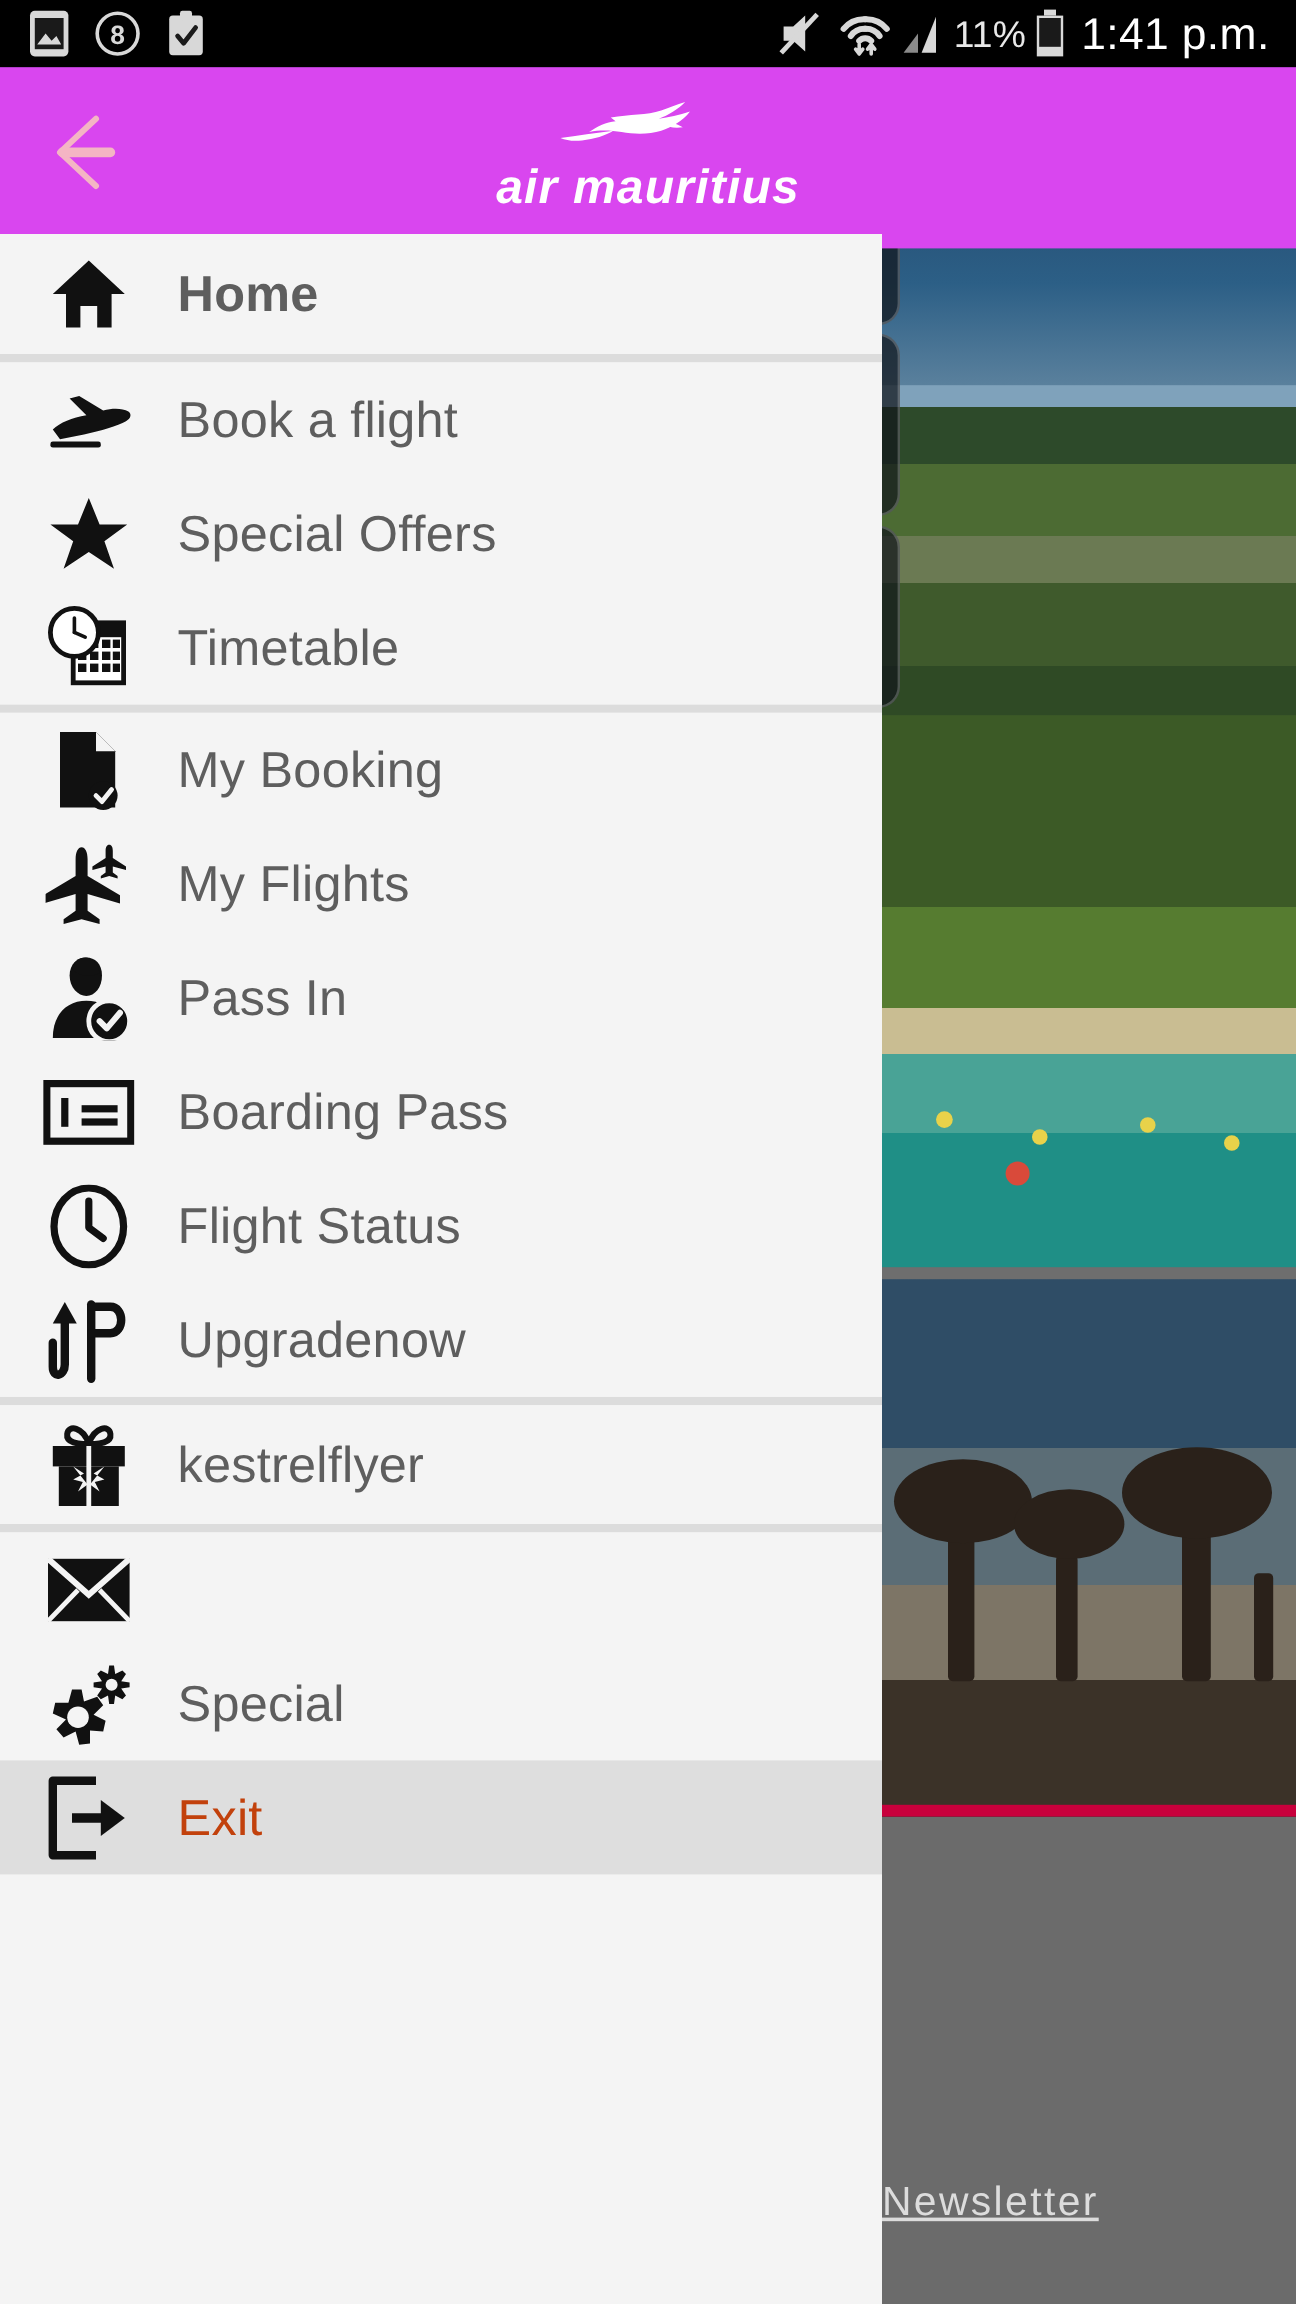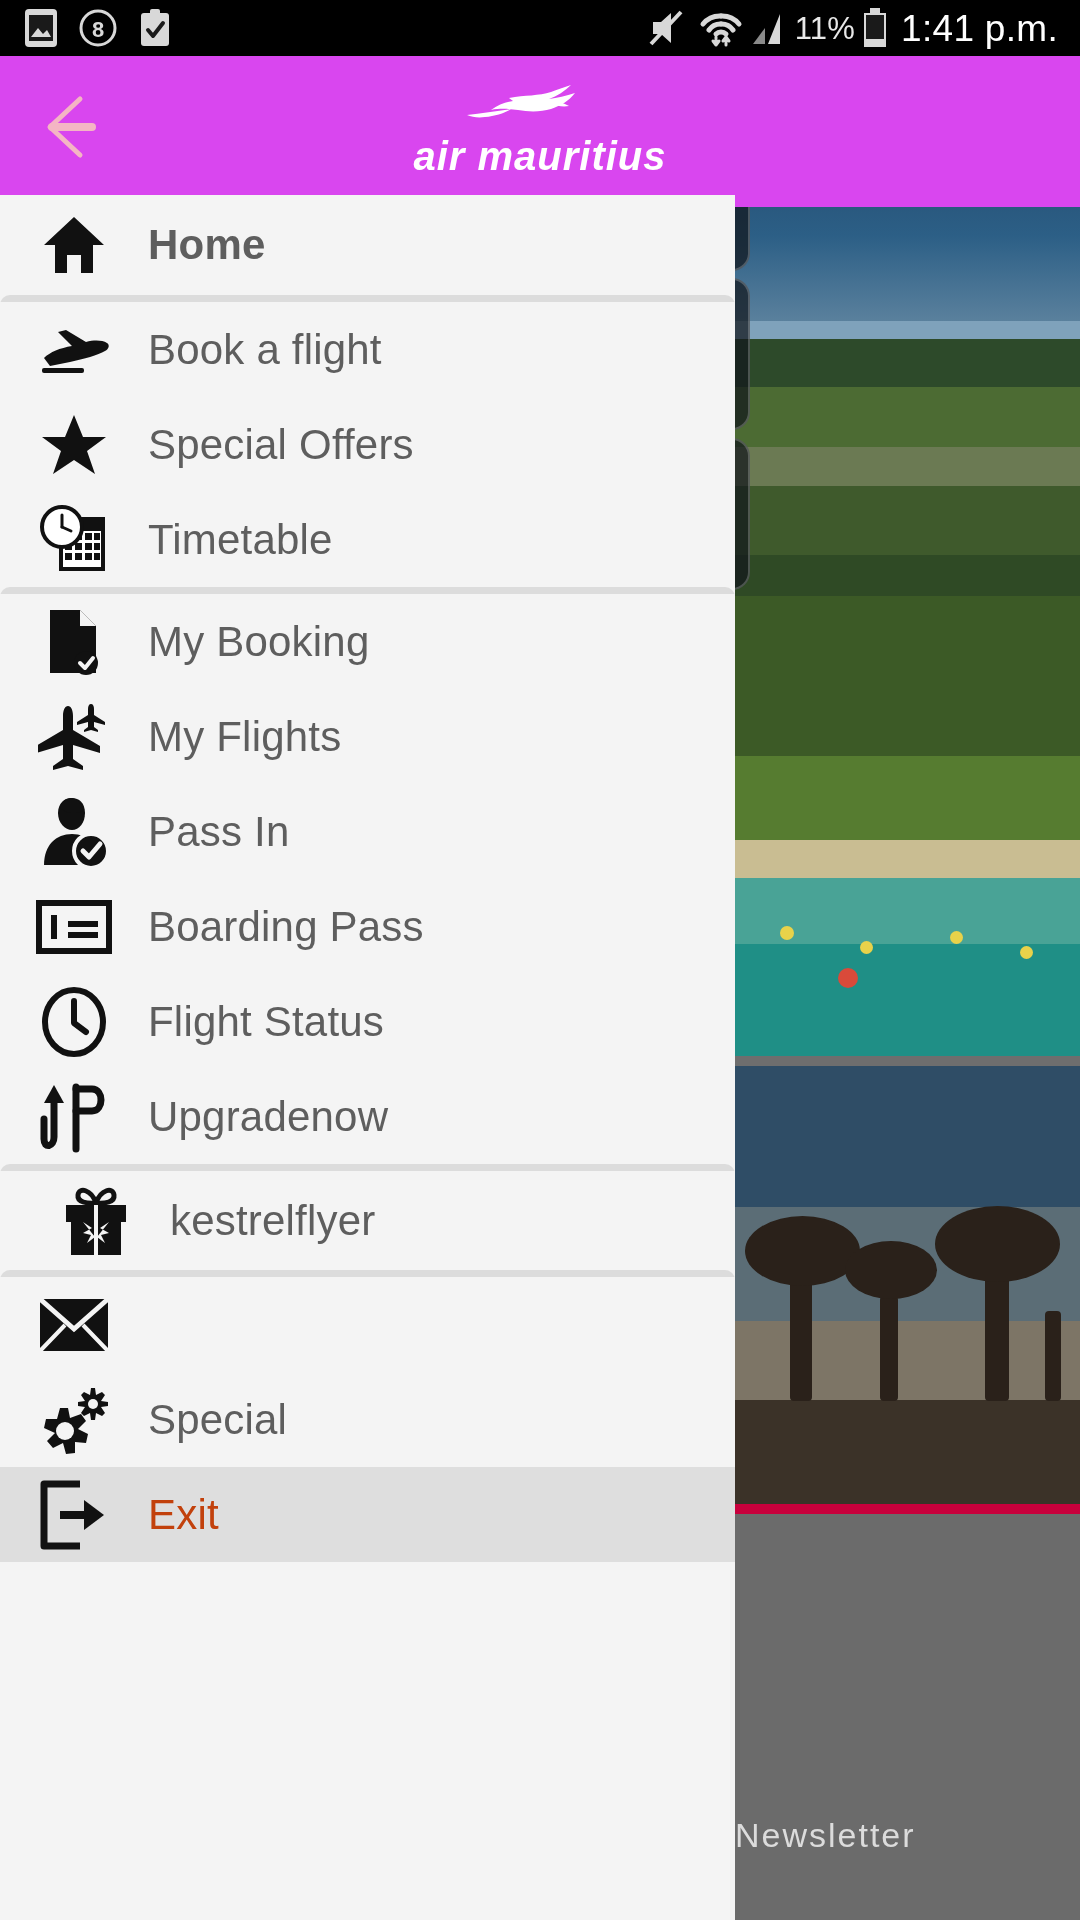--- a/index.html
+++ b/index.html
@@ -61,21 +61,21 @@
   .bg-redline{
     position:absolute; top:1448px; left:0; width:1080px; height:10px;
     background:#c8003c;
   }
   .bg-footer{
     position:absolute; top:1458px; left:0; width:1080px; height:406px;
     background:#6b6b6b;
   }
   .bg-newsletter{
     position:absolute; left:735px; top:1760px;
-    color:#dcdcdc; font-size:34px; letter-spacing:2px; white-space:nowrap;
+    color:#dcdcdc; font-size:34px; letter-spacing:2px; white-space:nowrap;text-decoration:underline;
   }
   .bg-card{
     position:absolute; background:rgba(18,22,28,.72);
     border:2px solid rgba(255,255,255,.22); border-radius:18px;
   }
   .bg-card-text{
     position:absolute; color:#e6e6e6; font-size:40px; white-space:nowrap;
   }
 
   
@@ -98,21 +98,21 @@
     color:#fff; font-size:40px; font-style:italic; font-weight:700;
     letter-spacing:1px;
   }
 
   
   .drawer{
     position:absolute; top:195px; left:0; width:735px; height:1725px;
     background:#f4f4f4; overflow:hidden;
   }
   .group{ background:#f4f4f4; }
-  .group + .group{ border-top:7px solid #dcdcdc;border-radius:10px; }
+  .group + .group{ border-top:7px solid #dcdcdc; }
   .menu-item{
     position:relative; height:95px; display:flex; align-items:center;
     background:#f4f4f4; cursor:pointer;
   }
   .menu-item.selected{ background:#dedede; }
   .mi-icon{
     width:148px; min-width:148px; height:95px;
     display:flex; align-items:center; justify-content:center;
   }
   .mi-label{
@@ -368,21 +368,21 @@
             <path d="M18 6 L28 24 L8 24 Z" fill="#111"></path>
             <path d="M40 8 L40 70" stroke="#111" stroke-width="7" fill="none" stroke-linecap="round"></path>
             <path d="M40 10 L56 10 C68 10 68 32 56 32 L40 32" stroke="#111" stroke-width="7" fill="none" stroke-linecap="round"></path>
           </svg>
         </span>
         <span class="mi-label">Upgradenow</span>
       </div>
     </div>
 
     <div class="group">
-      <div class="menu-item" style="height:99px;padding-left:22px;">
+      <div class="menu-item" style="height:99px;">
         <span class="mi-icon">
           <svg width="70" height="72" viewBox="0 0 70 72">
             <path d="M35 18 C30 4 18 2 17 10 C16 17 26 19 35 18 Z" fill="none" stroke="#111" stroke-width="5"></path>
             <path d="M35 18 C40 4 52 2 53 10 C54 17 44 19 35 18 Z" fill="none" stroke="#111" stroke-width="5"></path>
             <rect x="5" y="20" width="60" height="17" fill="#111"></rect>
             <rect x="10" y="37" width="50" height="33" fill="#111"></rect>
             <path d="M22 37 L31 43 L22 48 L30 50 L26 58 L34 52" fill="#f4f4f4"></path>
             <path d="M48 37 L39 43 L48 48 L40 50 L44 58 L36 52" fill="#f4f4f4"></path>
             <rect x="33" y="20" width="4" height="50" fill="#f4f4f4"></rect>
           </svg>

